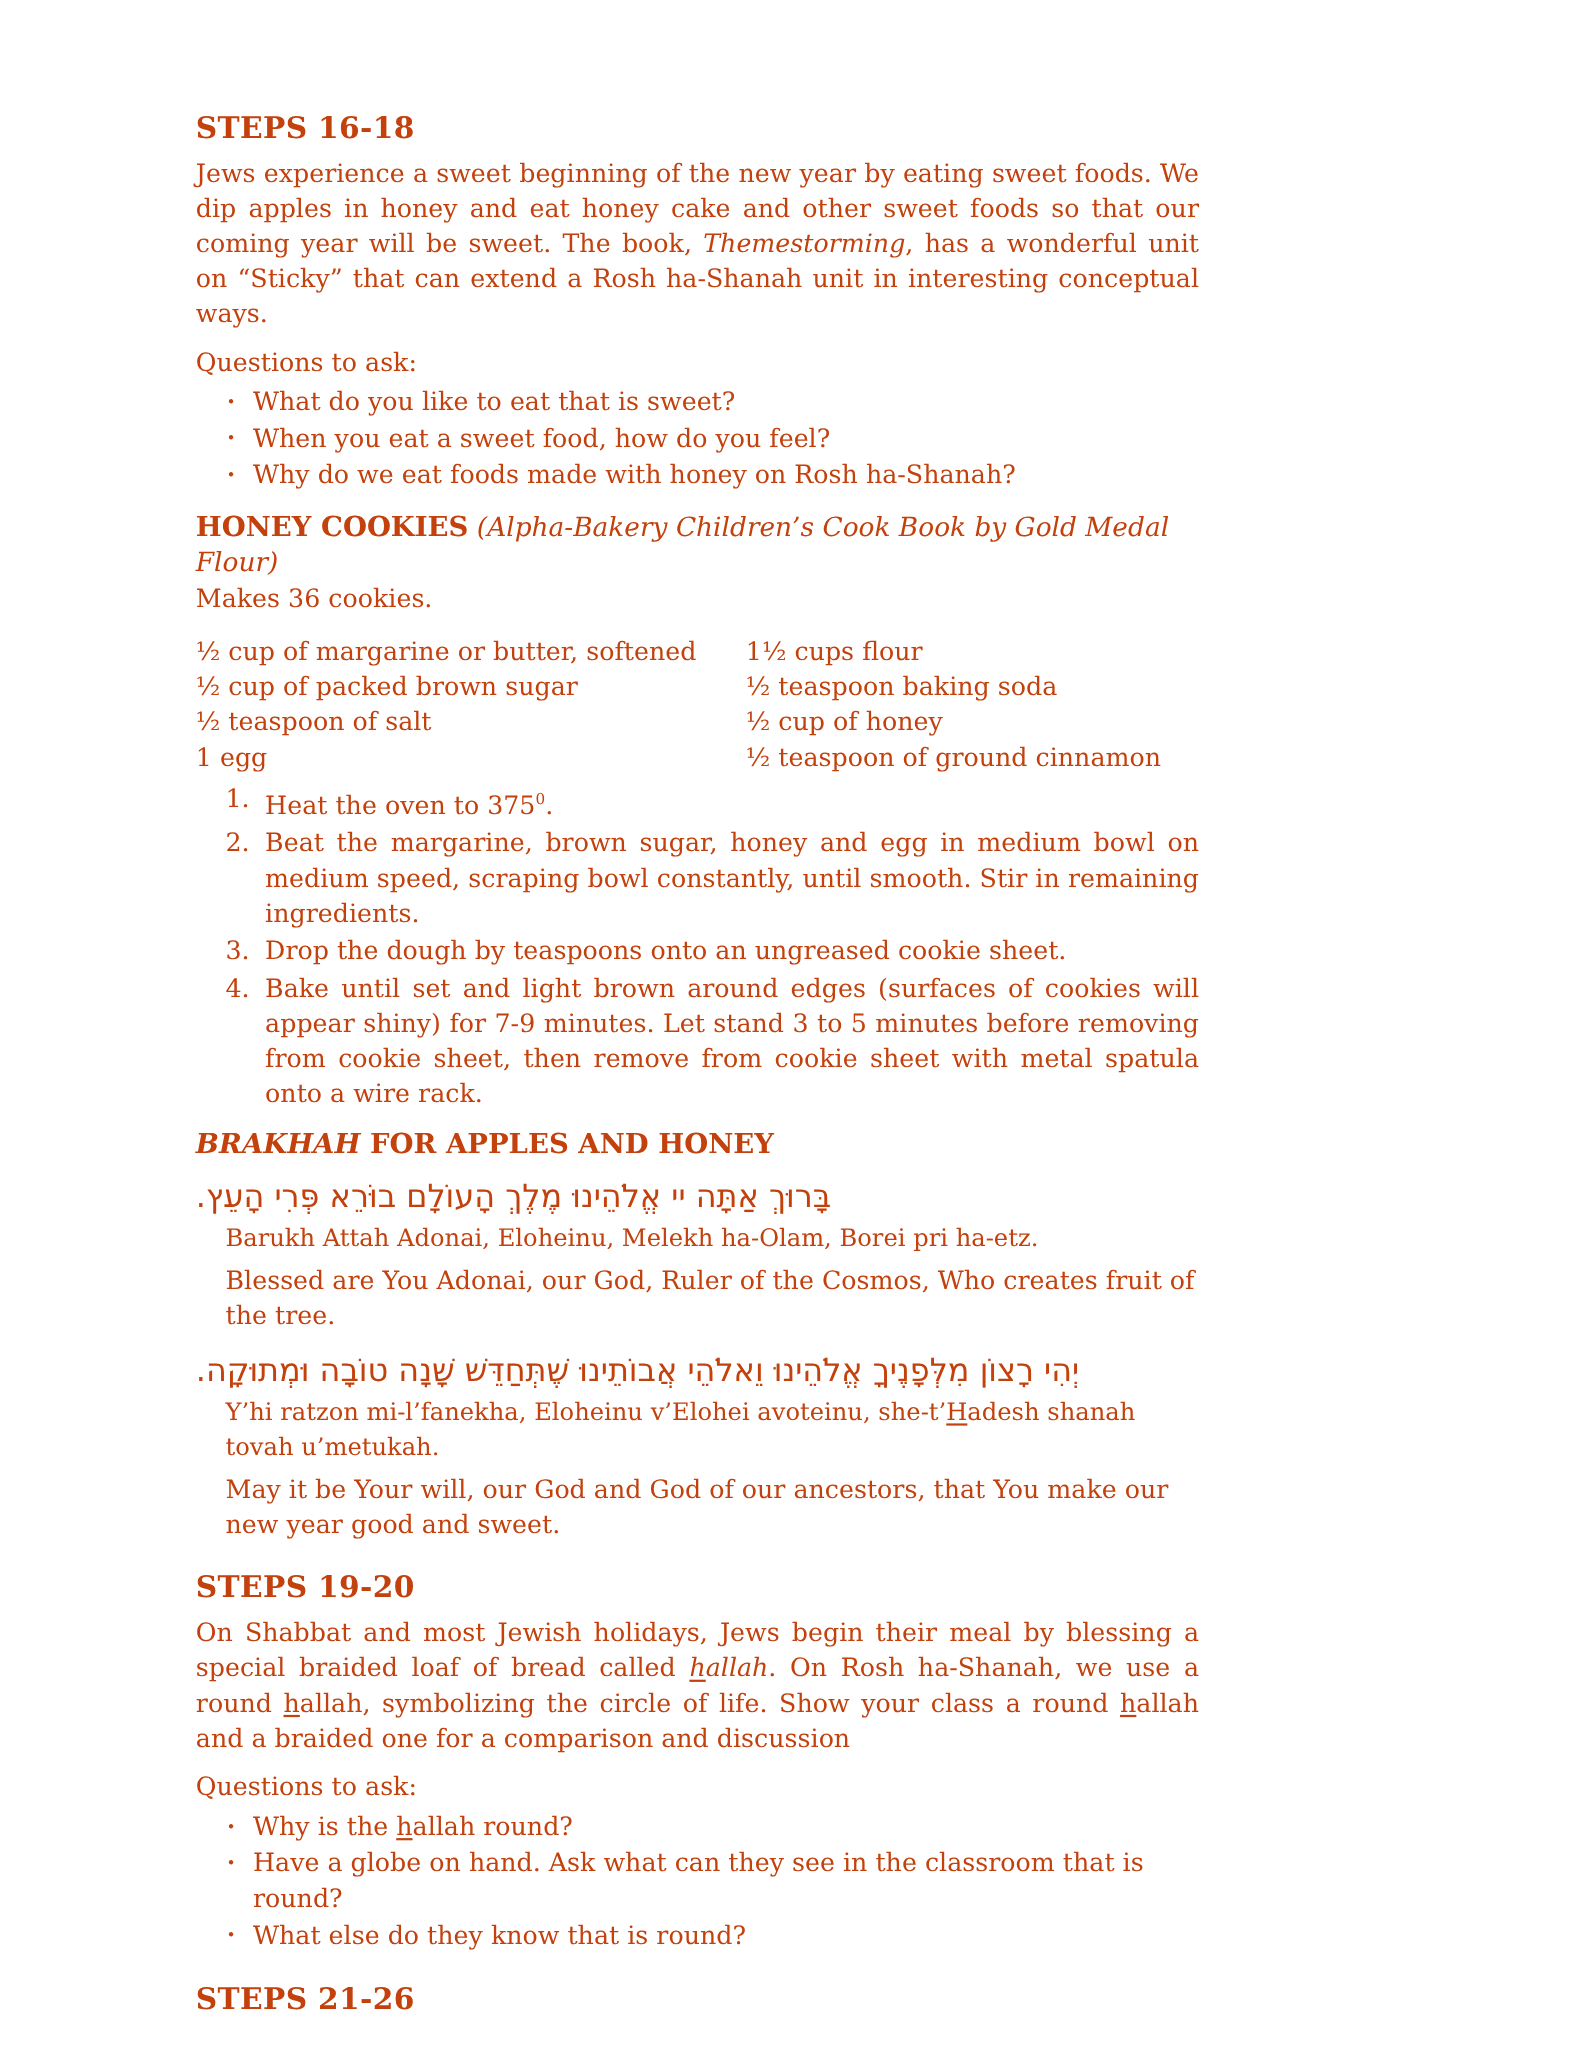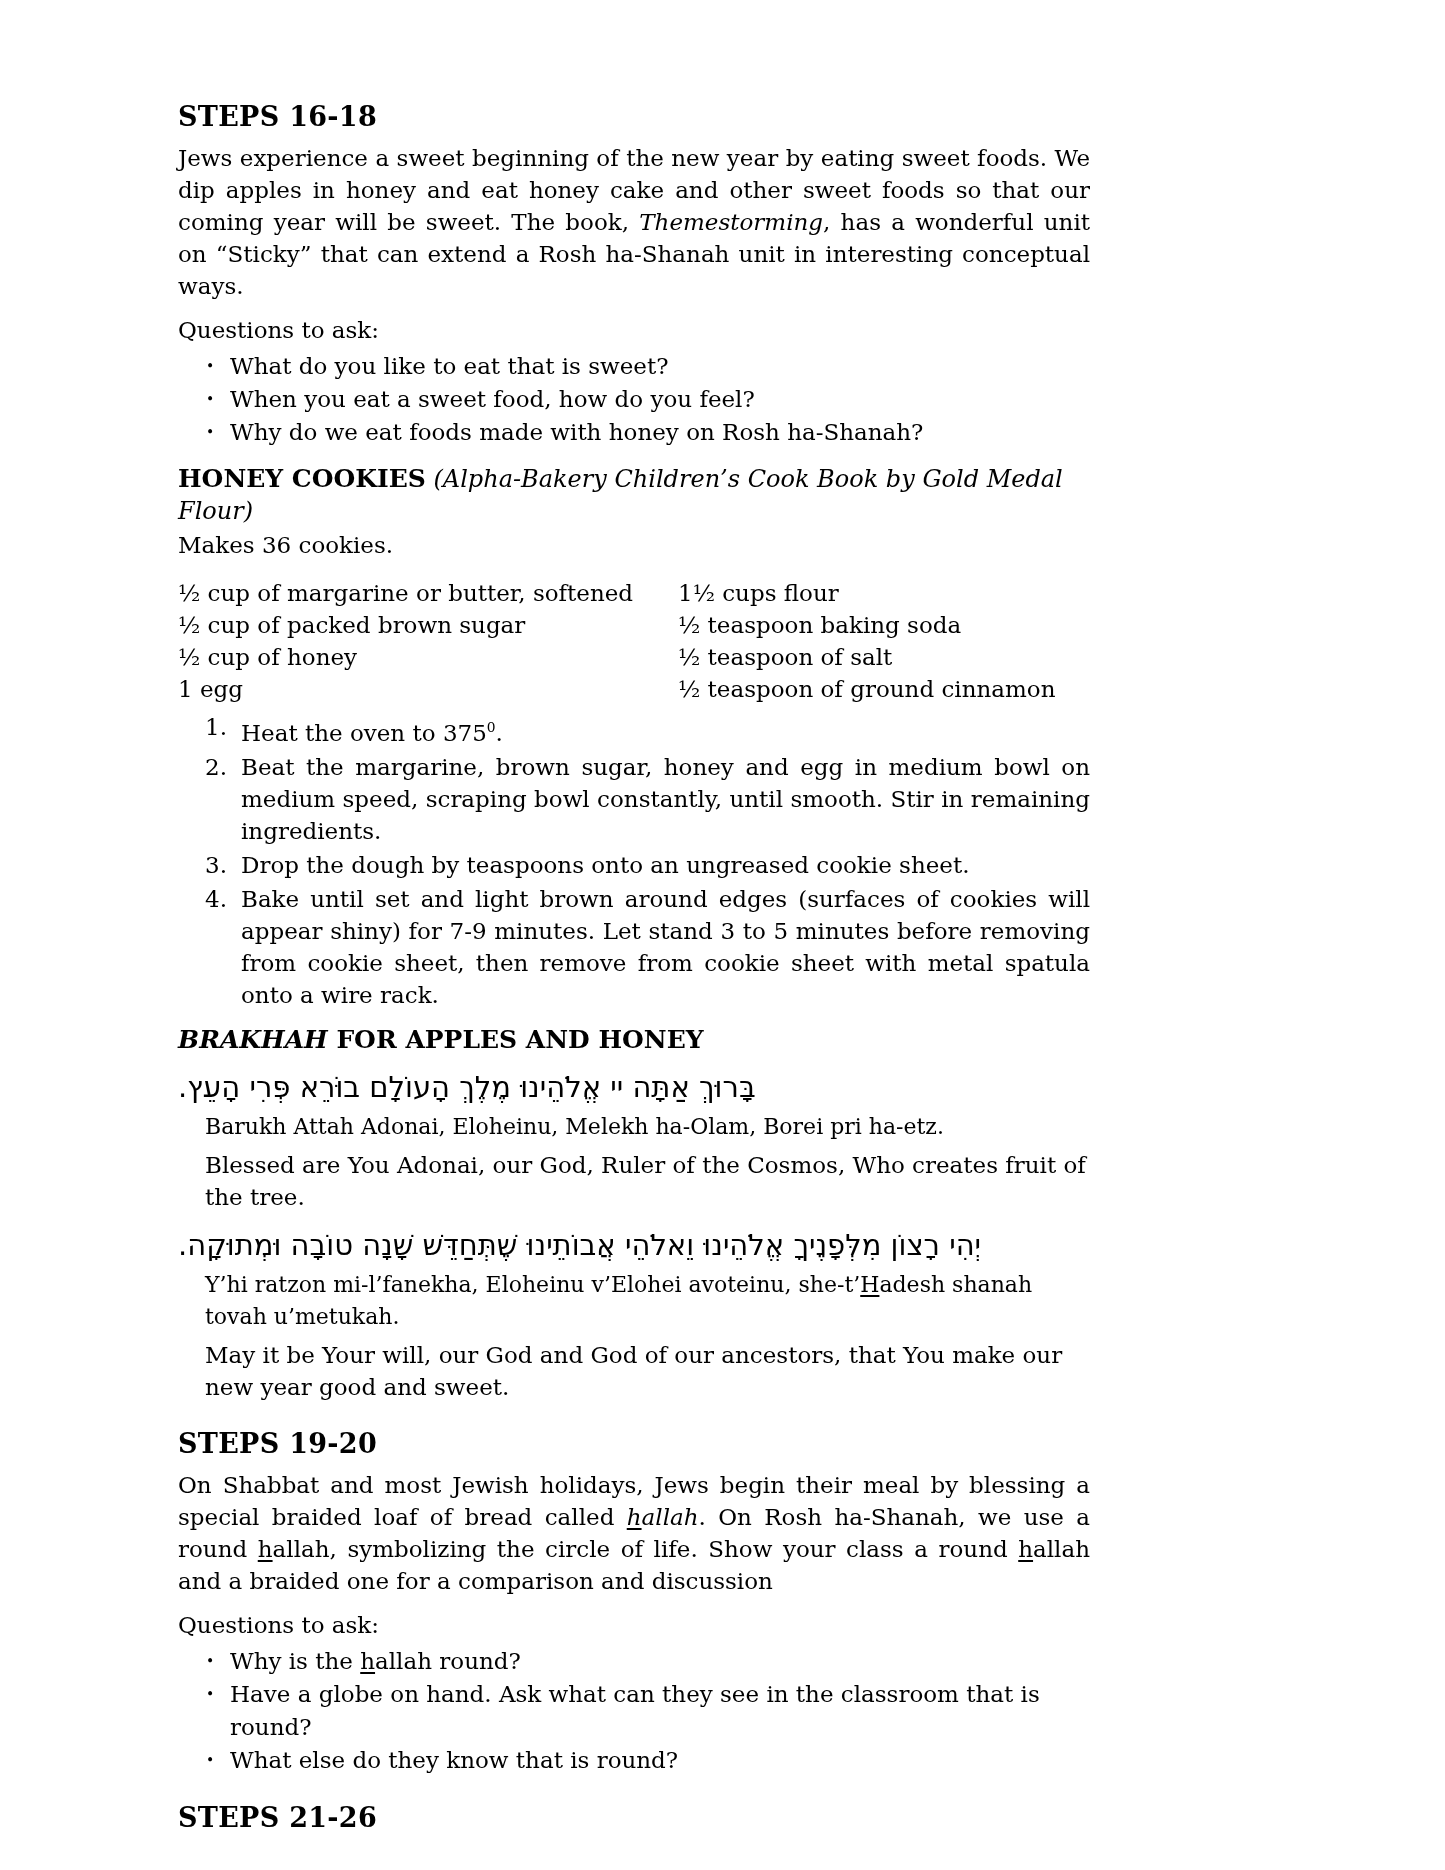--- a/index.html
+++ b/index.html
@@ -1,20 +1,20 @@
 <!DOCTYPE html>
 <html><head>
 <meta charset="utf-8">
 <style>
   html, body { margin:0; padding:0; background:#ffffff; }
   .page {
     position:relative;
     width:1268px; height:1870px;
     background:#ffffff;
-    color:#000000;
+    color:#c2410c;
     font-family:"DejaVu Serif", "Liberation Serif", serif;
     overflow:hidden;
   }
   .content {
     position:absolute;
     left:178px; top:102px;
     width:912px;
   }
   .h-steps {
     font-size:27px; font-weight:700;
@@ -90,22 +90,22 @@
     <div class="ingredients">
       <div class="ing-row">
         <span>½ cup of margarine or butter, softened</span>
         <span>1½ cups flour</span>
       </div>
       <div class="ing-row">
         <span>½ cup of packed brown sugar</span>
         <span>½ teaspoon baking soda</span>
       </div>
       <div class="ing-row">
+        <span>½ teaspoon of salt</span>
         <span>½ cup of honey</span>
-        <span>½ teaspoon of salt</span>
       </div>
       <div class="ing-row">
         <span>1 egg</span>
         <span>½ teaspoon of ground cinnamon</span>
       </div>
     </div>
 
     <div class="num-list">
       <div class="num-item">
         <span class="num">1.</span>

